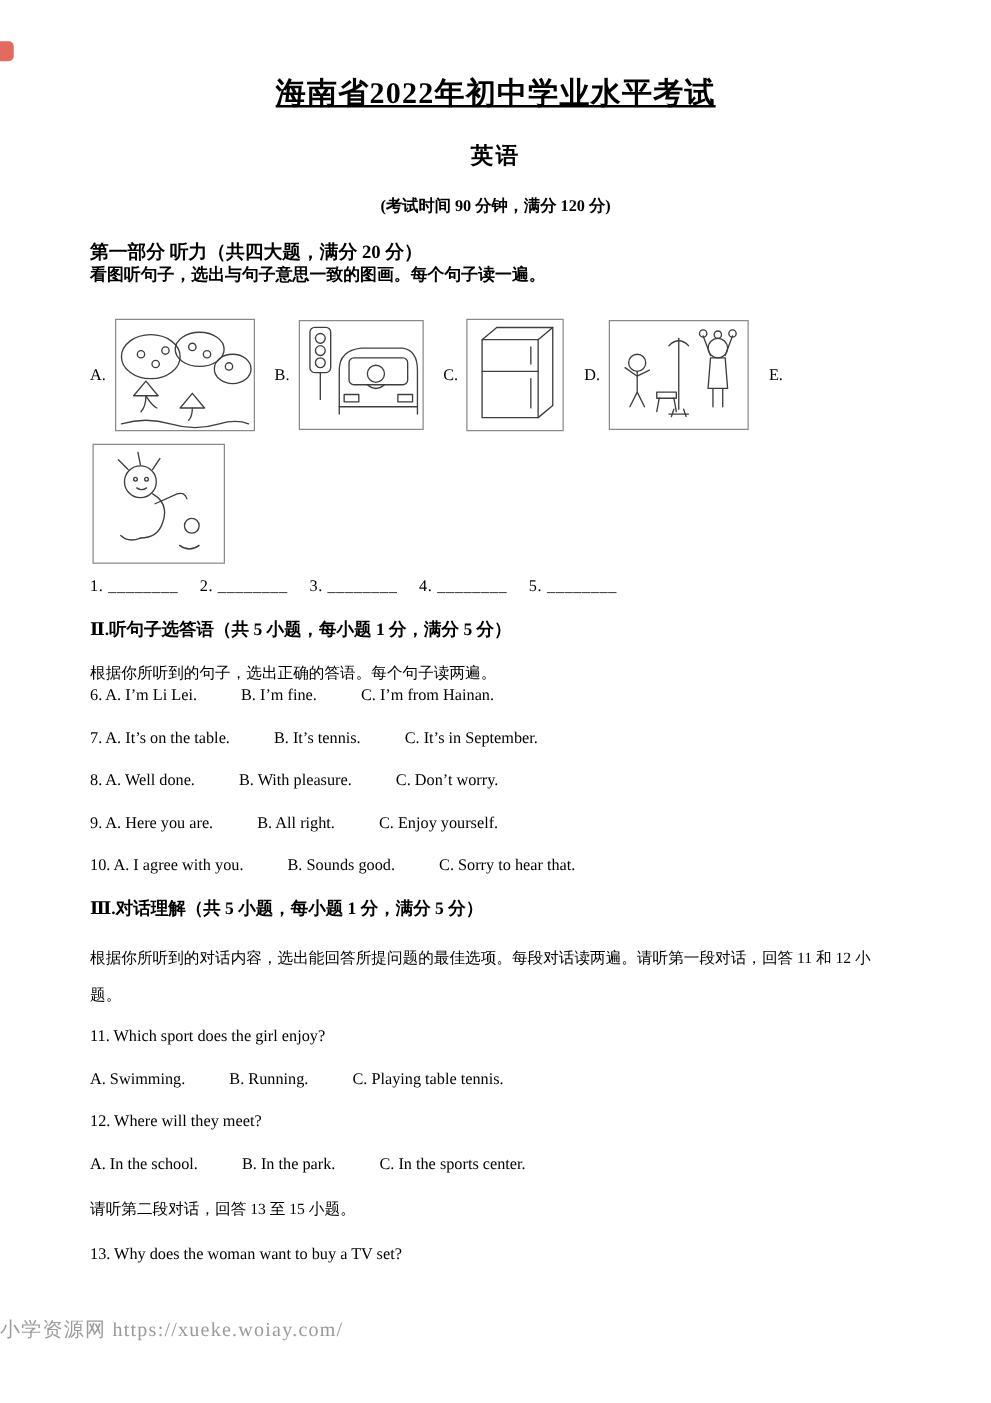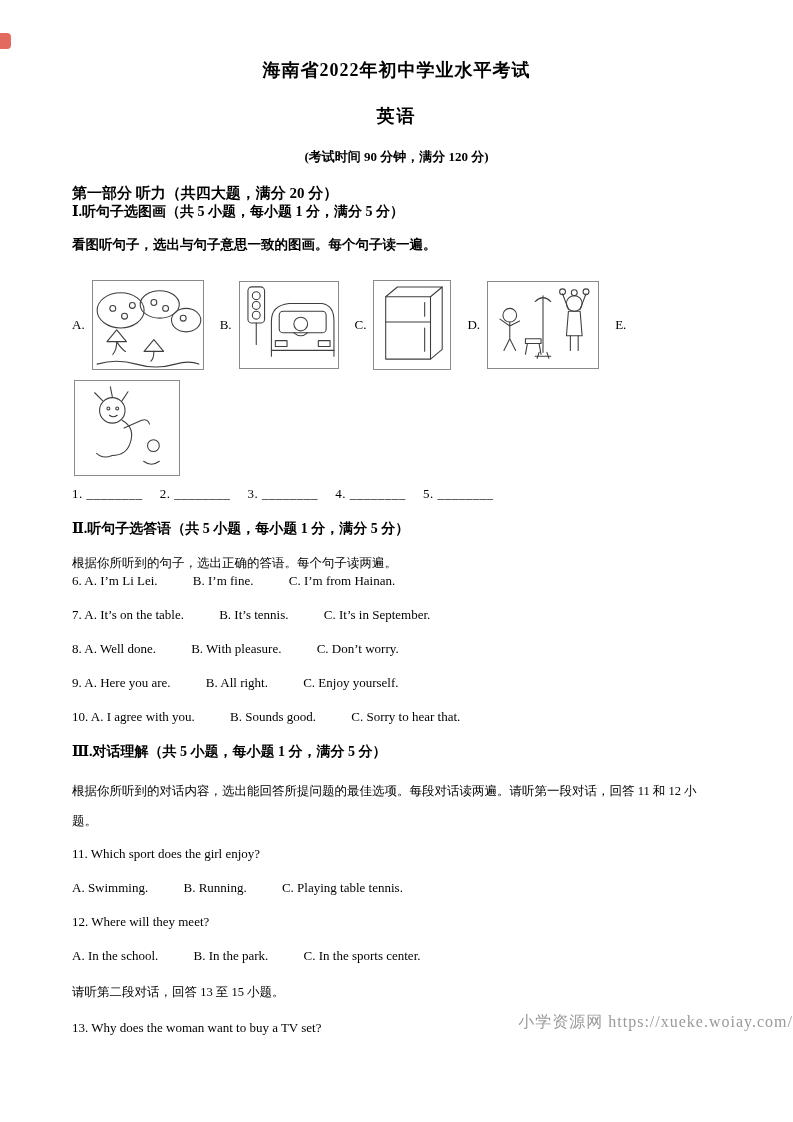--- a/index.html
+++ b/index.html
@@ -9,21 +9,21 @@
     font-family:"Liberation Serif","DejaVu Serif",serif;
     color:#000; position:relative; overflow:hidden;
   }
   .page { position:relative; width:793px; height:1122px; padding:58px 72px 0 72px; }
 
   .corner-marker{
     position:absolute; left:0; top:33px; width:11px; height:16px;
     background:#e05a4e; border-radius:0 4px 4px 0; opacity:.9;
   }
 
-  .exam-title{ text-align:center; font-size:18px; font-weight:bold; letter-spacing:1px; margin-bottom:22px; }
+  .exam-title{ text-align:center; font-size:24px; font-weight:bold; letter-spacing:1px; margin-bottom:22px;text-decoration:underline; }
   .exam-subject{ text-align:center; font-size:18px; font-weight:bold; letter-spacing:2px; margin-bottom:20px; }
   .exam-info{ text-align:center; font-size:13px; font-weight:bold; margin-bottom:18px; }
 
   .part-heading{ font-size:15px; font-weight:bold; }
   .section-heading{ font-size:14px; font-weight:bold; margin-bottom:15px; }
   .instruction-bold{ font-size:13.5px; font-weight:bold; margin-bottom:26px; }
   .instruction{ font-size:12.5px; line-height:20px; }
   .instruction.wrap{ line-height:30px; margin-bottom:10px; }
 
   .picture-row{ display:flex; align-items:center; margin-bottom:10px; }
@@ -39,38 +39,37 @@
   .blanks-row{ font-size:13px; margin-bottom:18px; }
   .blanks-row .blank{ margin-right:14px; letter-spacing:.5px; }
 
   .q-line{ font-size:13px; margin-bottom:18px; white-space:nowrap; }
   .q-line .opt{ margin-right:32px; }
   .q-line .opt:last-child{ margin-right:0; }
 
   .stroke{ stroke:#3e3e3e; stroke-width:1.1; fill:none; stroke-linecap:round; stroke-linejoin:round; }
 
   .footer{
-    position:absolute; left:0; right:0; top:1012px; text-align:right;
+    position:absolute; left:0; right:0; top:1054px; text-align:left;
     font-size:16px; color:#9a9a9a; letter-spacing:1px;
   }
 </style>
 </head>
 <body>
 
 <div class="page">
 
   <div class="corner-marker"></div>
 
   <div class="exam-title">海南省2022年初中学业水平考试</div>
   <div class="exam-subject">英语</div>
   <div class="exam-info">(考试时间 90 分钟，满分 120 分)</div>
 
   <div class="part-heading">第一部分 听力（共四大题，满分 20 分）</div>
 
-  <div class="section-heading">Ⅰ.听句子选图画（共 5 小题，每小题 1 分，满分 5 分）</div>
   <div class="instruction-bold">看图听句子，选出与句子意思一致的图画。每个句子读一遍。</div>
 
   <div class="picture-row">
     <span class="pic-label">A.</span>
     <div class="pic-box pic-a">
       <svg viewBox="0 0 112 90">
         <g class="stroke">
           <ellipse cx="28" cy="30" rx="24" ry="18"></ellipse>
           <ellipse cx="68" cy="24" rx="20" ry="14"></ellipse>
           <ellipse cx="95" cy="40" rx="15" ry="12"></ellipse>

